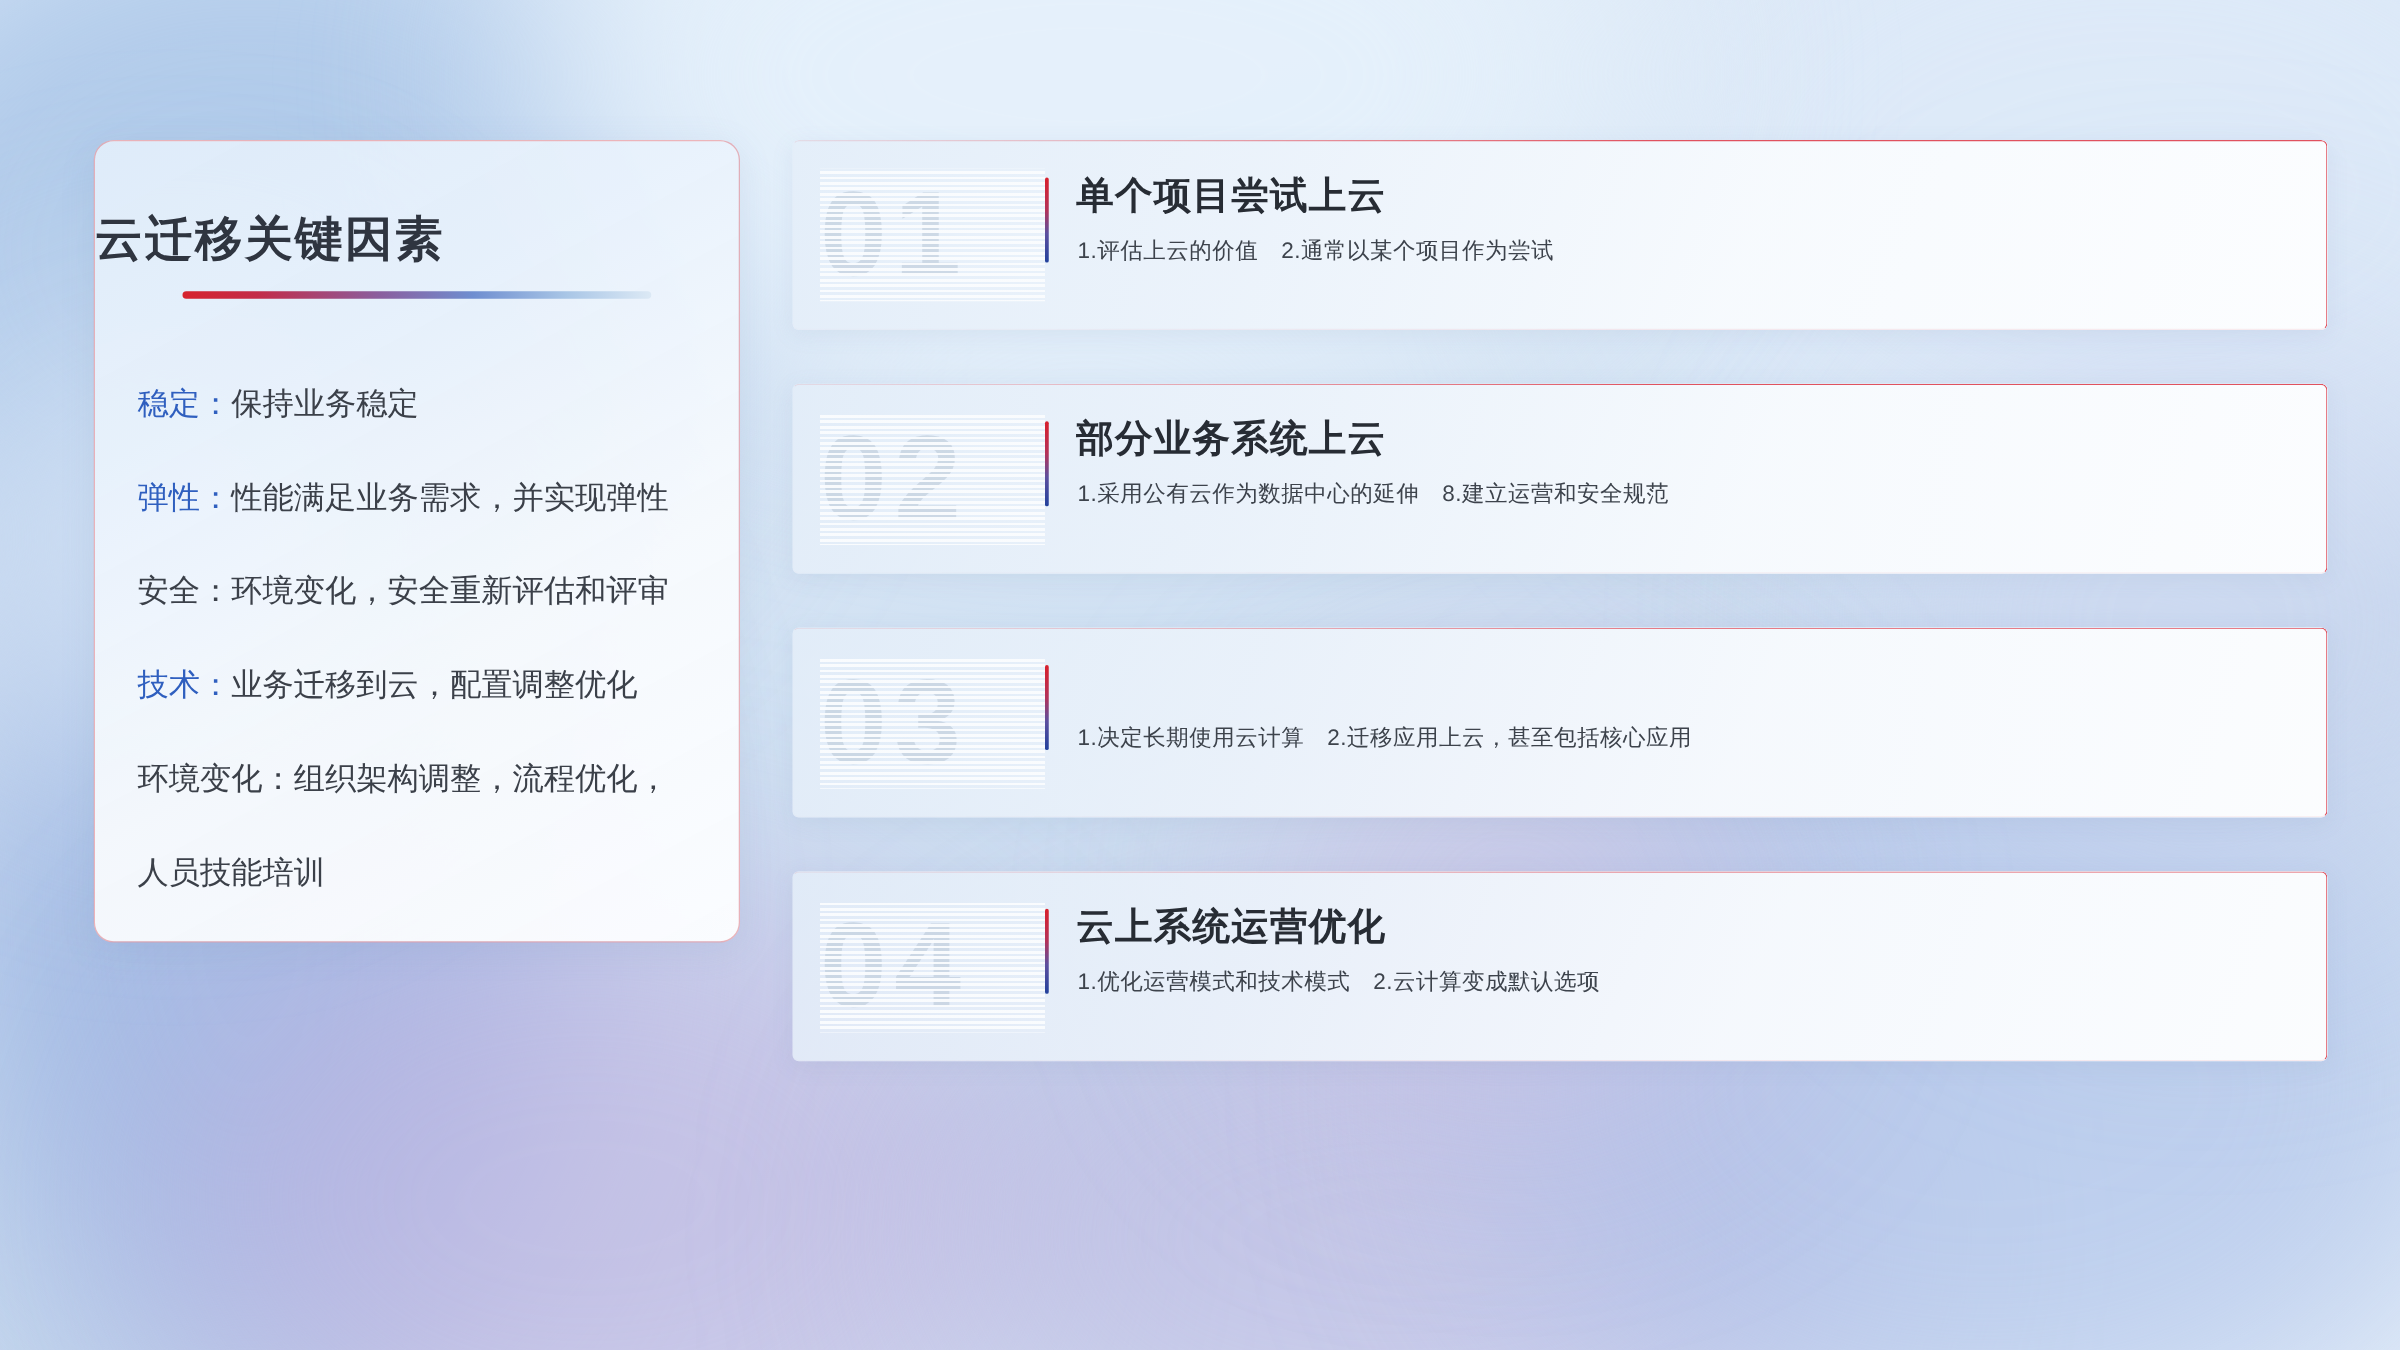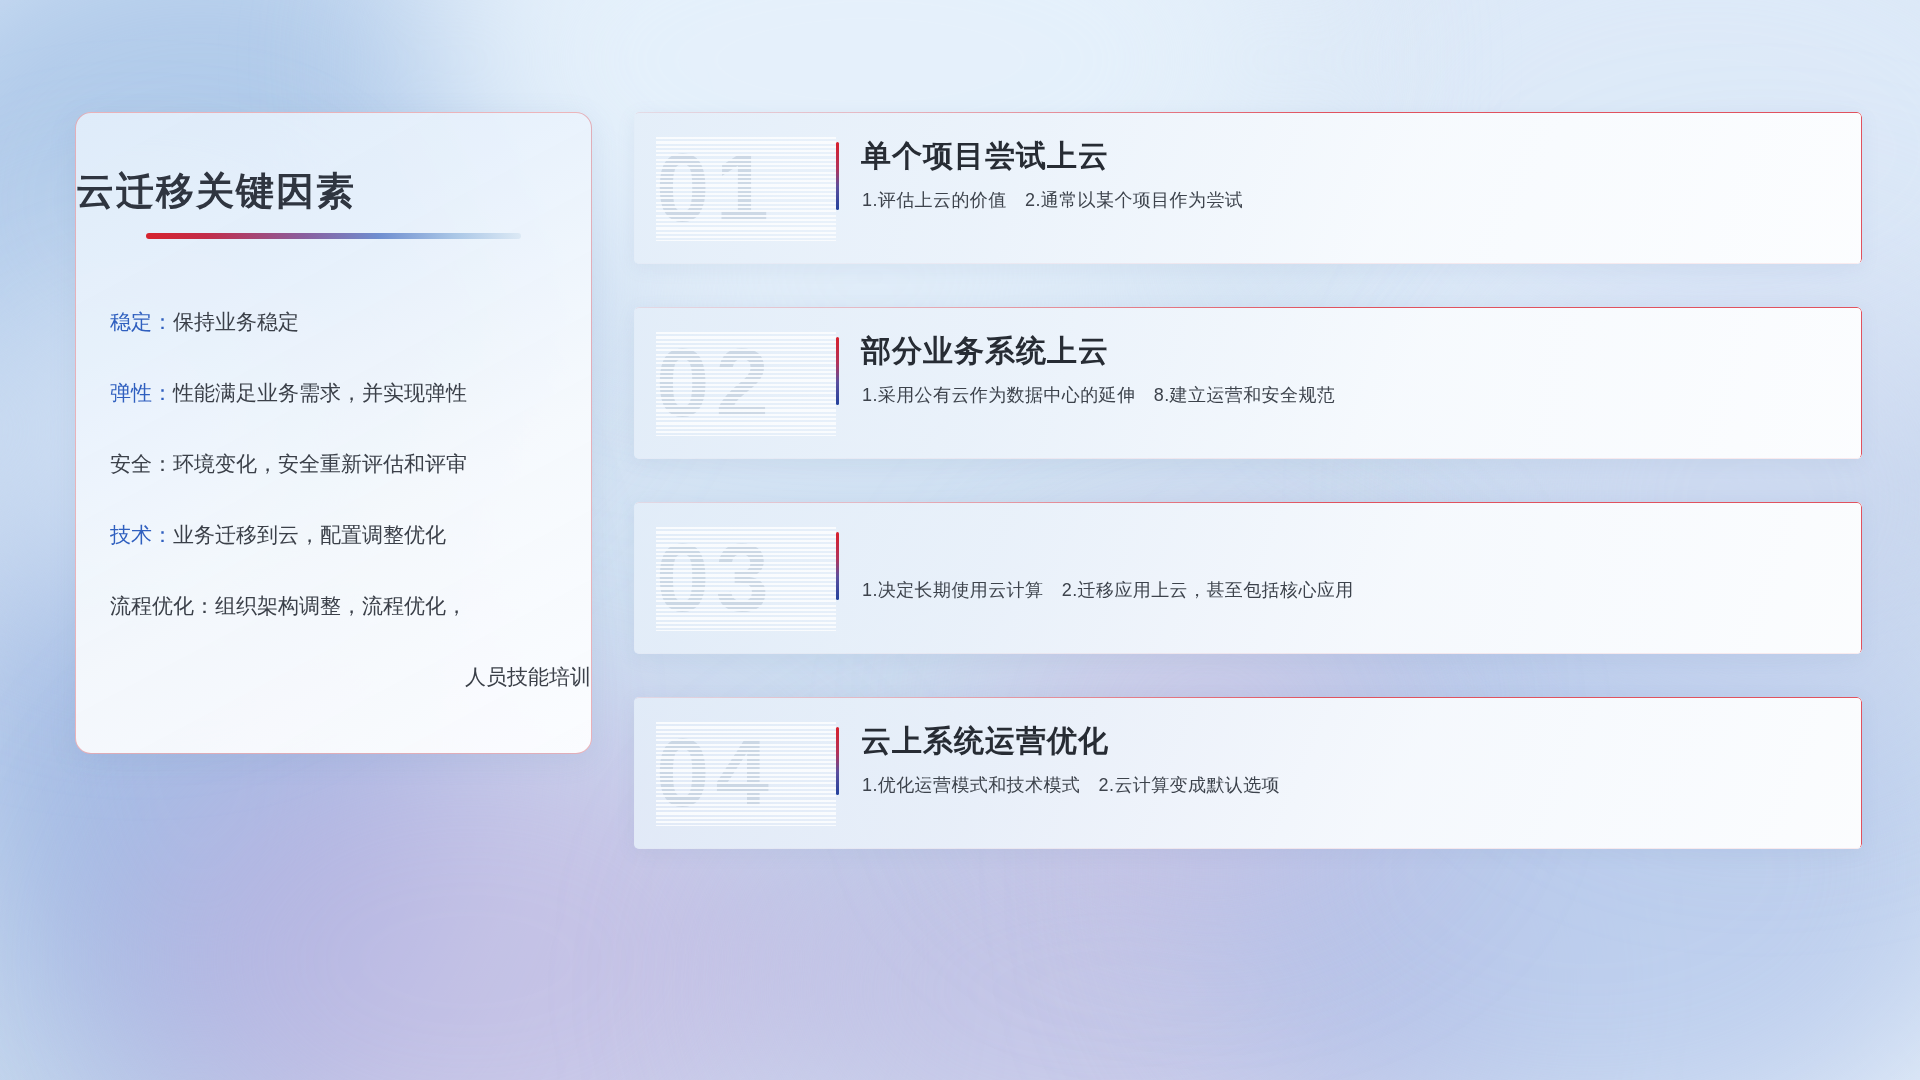--- a/index.html
+++ b/index.html
@@ -44,24 +44,24 @@
   #panel-title{
     margin:53px 0 0 0;
     font-size:38px;font-weight:700;color:#2f3540;letter-spacing:2px;
   }
   #title-underline{
     margin:16px auto 0 auto;width:375px;height:6px;border-radius:3px;
     background:linear-gradient(90deg,#d6232e 0%,#c32c49 16%,#8a5e9e 42%,#6f8ed0 62%,#a9c6e6 82%,#dce9f5 100%);
   }
   #factor-list{margin:72px 0 0 0;padding:0 0 0 34px;list-style:none;}
   .factor-row{
-    font-size:21px;color:#3b4049;line-height:1;
+    font-size:25px;color:#3b4049;line-height:1;
     margin-bottom:50px;white-space:nowrap;font-weight:400;
   }
-  .factor-row:last-child{margin-bottom:0;text-align:right;}
+  .factor-row:last-child{margin-bottom:0;}
   .lbl-blue{color:#2f5fbf;}
   .lbl-dark{color:#3b4049;}
 
   
   #cards{position:absolute;left:634px;top:112px;width:1228px;}
   .card{
     position:relative;height:152px;margin-bottom:43px;border-radius:5px;
     background:linear-gradient(115deg,
         rgba(228,238,249,.86) 0%,
         rgba(236,243,251,.9) 30%,
@@ -128,21 +128,21 @@
 </div>
 
 <section id="left-panel">
   <h1 id="panel-title">云迁移关键因素</h1>
   <div id="title-underline"></div>
   <ul id="factor-list">
       <li class="factor-row"><span class="lbl-blue">稳定：</span><span>保持业务稳定</span></li>
       <li class="factor-row"><span class="lbl-blue">弹性：</span><span>性能满足业务需求，并实现弹性</span></li>
       <li class="factor-row"><span class="lbl-dark">安全：</span><span>环境变化，安全重新评估和评审</span></li>
       <li class="factor-row"><span class="lbl-blue">技术：</span><span>业务迁移到云，配置调整优化</span></li>
-      <li class="factor-row"><span class="lbl-dark">流程优化：</span><span>组织架构调整，流程优化，</span></li>
+      <li class="factor-row"><span class="lbl-dark">环境变化：</span><span>组织架构调整，流程优化，</span></li>
       <li class="factor-row"><span>人员技能培训</span></li>
     </ul>
 </section>
 
 <section id="cards">
     <div class="card">
       <div class="card-edge"></div>
       <div class="num-wrap">
         <div class="num-txt">01</div>
         <div class="num-mask"></div>

